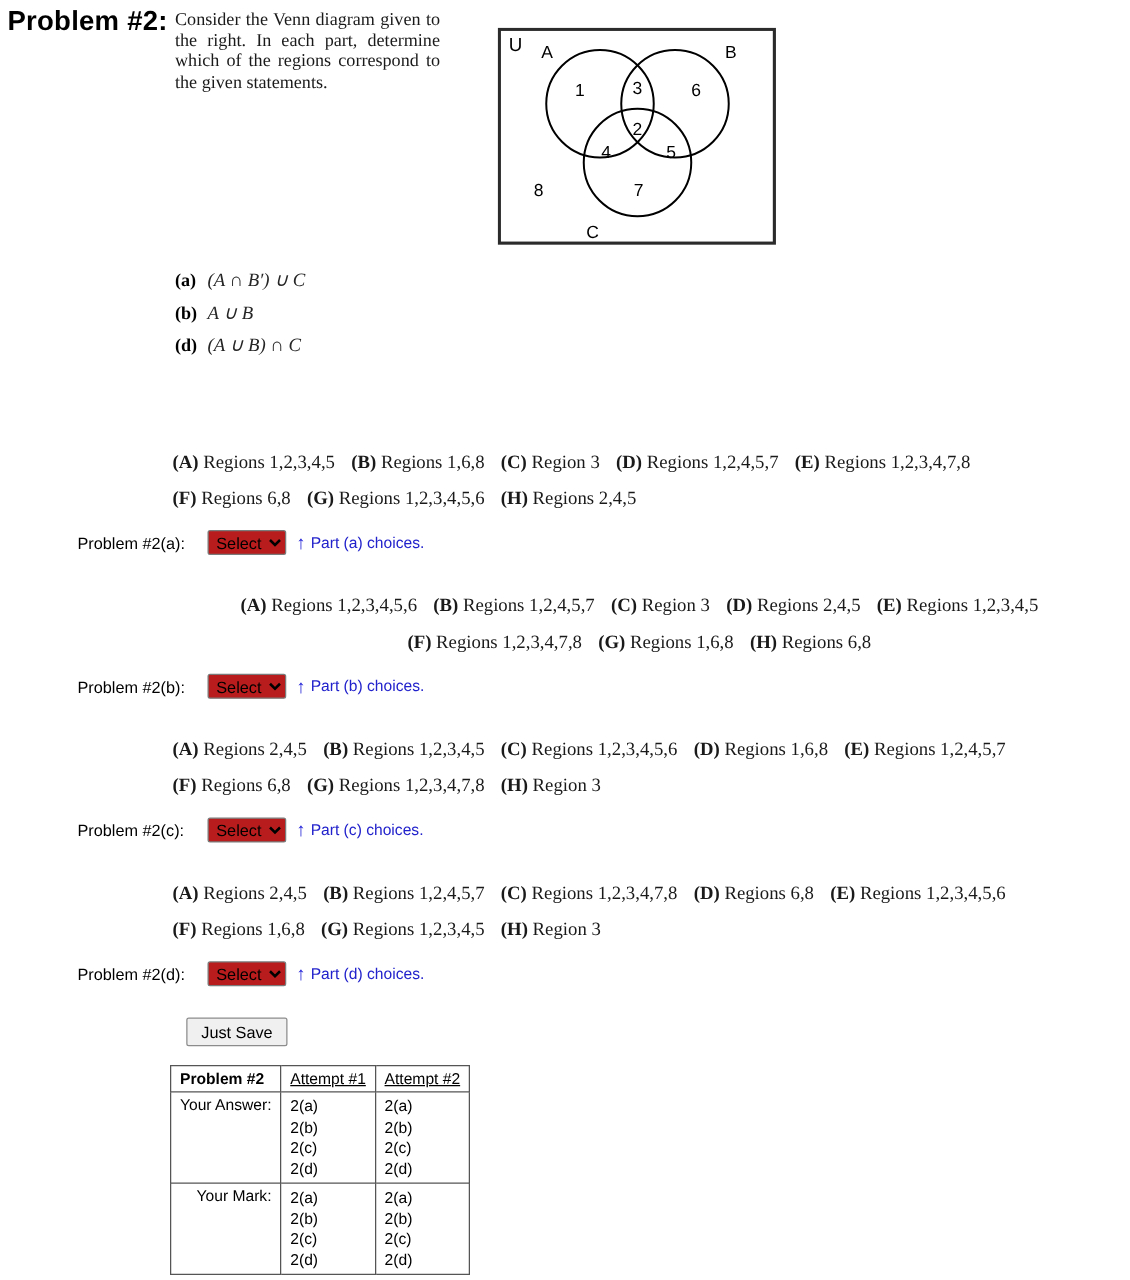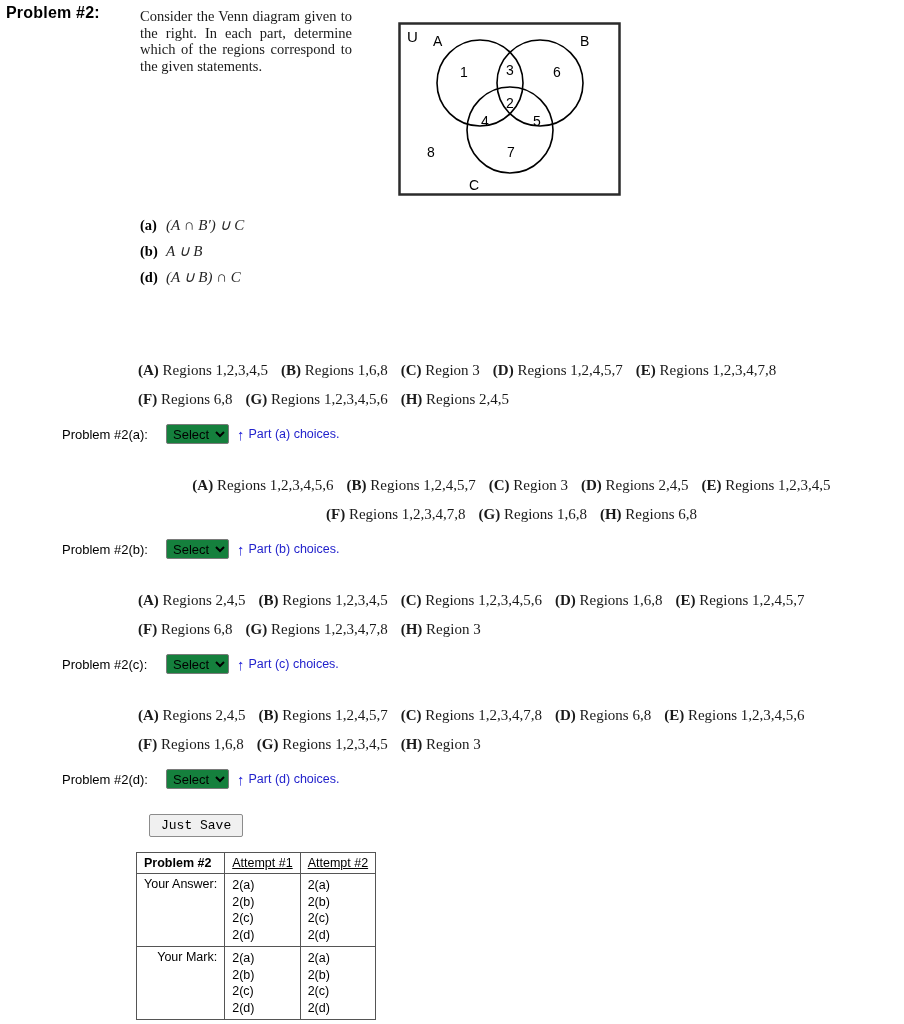--- a/index.html
+++ b/index.html
@@ -15,21 +15,21 @@
     color: #000000;
     overflow: hidden;
   }
   .serif { font-family: "Liberation Serif", serif; }
 
   
   #problem-header {
     position: absolute;
     left: 6px;
     top: 4px;
-    font-size: 16px;
+    font-size: 22px;
     font-weight: bold;
     letter-spacing: 0.2px;
   }
   #prompt-text {
     position: absolute;
     left: 140px;
     top: 8px;
     width: 212px;
     font-family: "Liberation Serif", serif;
     font-size: 14.5px;
@@ -105,21 +105,21 @@
     font-size: 13px;
     color: #000;
     width: 104px;
     text-align: left;
   }
   .answer-select {
     font-family: "Liberation Sans", sans-serif;
     font-size: 13px;
     padding: 1px 2px;
     border: 1px solid #7a7a7a;
-    background: #15803d;
+    background: #b91c1c;
     color: #000;
     border-radius: 2px;
     height: 20px;
     line-height: 16px;
   }
   .up-arrow {
     color: #2020d8;
     font-size: 15px;
     margin: 0 4px 0 8px;
     line-height: 1;
@@ -131,21 +131,21 @@
 
   
   #button-bar {
     position: absolute;
     left: 149px;
     top: 814px;
     display: flex;
     gap: 14px;
   }
   .form-button {
-    font-family: Liberation Mono, monospace;
+    font-family: Liberation Sans, sans-serif;
     font-size: 13px;
     background: #f0f0f0;
     border: 1px solid #8c8c8c;
     border-radius: 2px;
     padding: 3px 11px;
     color: #000;
     cursor: pointer;
     white-space: nowrap;
   }
 

